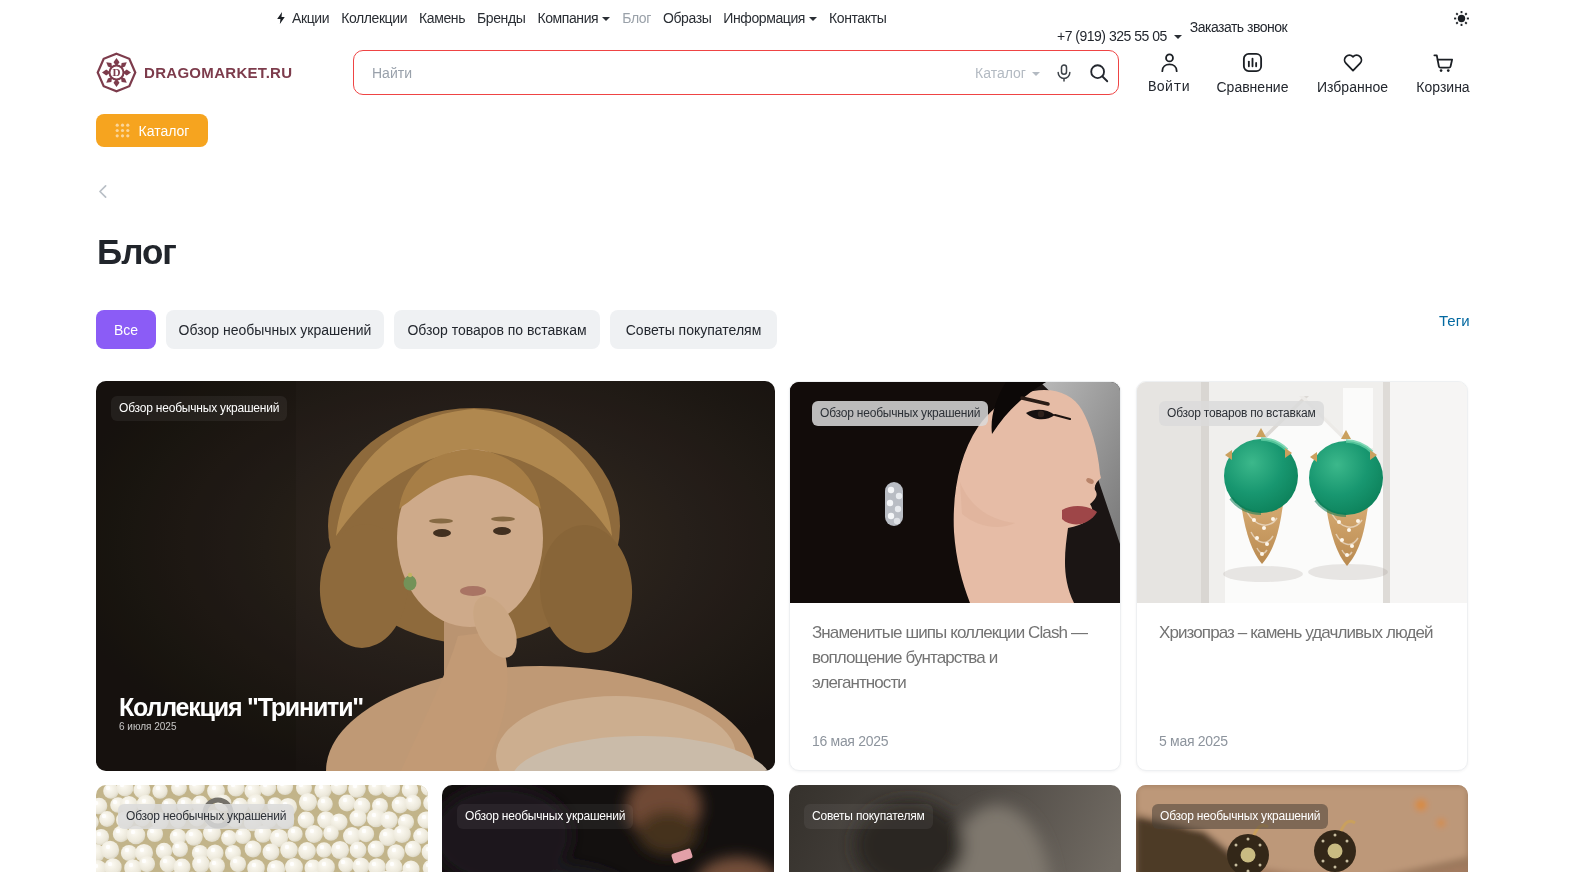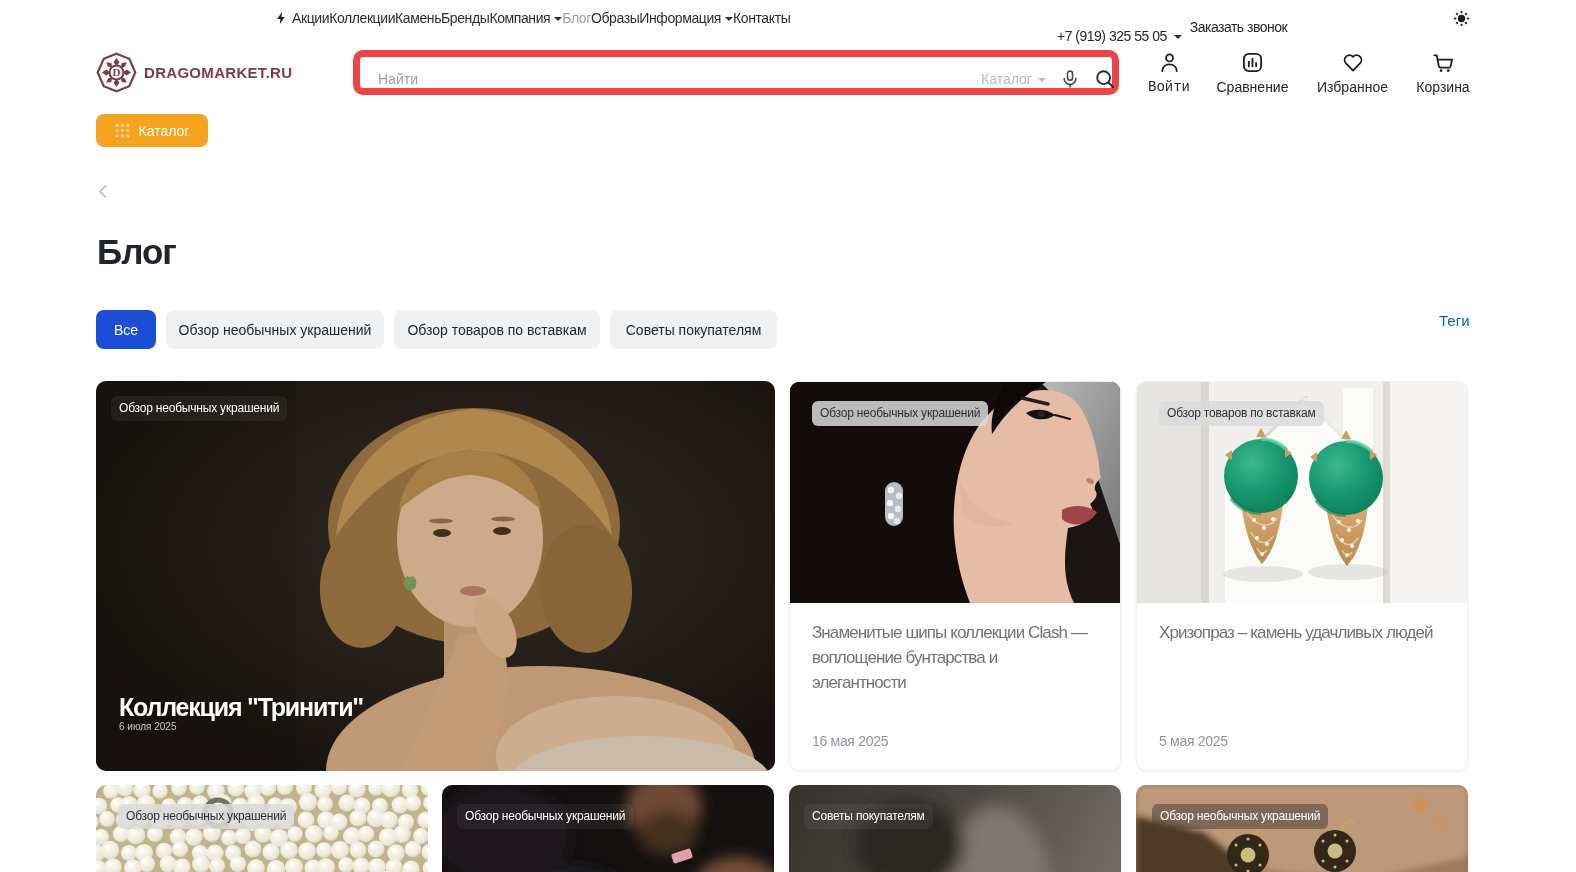--- a/index.html
+++ b/index.html
@@ -1,50 +1,50 @@
 <!DOCTYPE html>
 <html lang="ru"><head>
 <meta charset="utf-8">
 <title>Блог</title>
 <style>
 * { margin:0; padding:0; box-sizing:border-box; }
 html,body { width:1576px; height:872px; overflow:hidden; background:#ffffff;
   font-family:"Liberation Sans", sans-serif; color:#23272e; position:relative; }
 .abs { position:absolute; }
 
-.topnav { position:absolute; left:275px; top:10px; display:flex; gap:0; align-items:center;
+.topnav { position:absolute; left:275px; top:10px; display:flex; gap:12px; align-items:center;
   font-size:14px; letter-spacing:-0.4px; color:#24282e; white-space:nowrap; }
 .topnav a { color:#2a2e34; text-decoration:none; display:flex; align-items:center; gap:4px; }
 .topnav a.cur { color:#9aa1a9; }
 .caret { width:0; height:0; border-left:4px solid transparent; border-right:4px solid transparent;
   border-top:4px solid #2a2e34; display:inline-block; margin-top:2px; }
 .phonebar { position:absolute; left:1057px; top:10px; display:flex; gap:8px; align-items:center;
   font-size:14px; letter-spacing:-0.5px; color:#23272e; white-space:nowrap; }
 
 .logo-text { position:absolute; left:144px; top:64px; font-size:15px; font-weight:bold;
   color:#7d3c4c; letter-spacing:0.3px; }
 .search { position:absolute; left:353px; top:50px; width:766px; height:45px;
-  border:7px solid #ef4444; border-radius:10px; background:#fff; }
+  border:1px solid #ef4444; border-radius:10px; background:#fff; }
 .search .ph { position:absolute; left:18px; top:14px; font-size:14px; color:#99a1ab; }
 .search .cat { position:absolute; left:621px; top:14px; font-size:14px; color:#b3bac2;
   display:flex; align-items:center; gap:6px; }
 .search .cat .caret { border-top-color:#b3bac2; }
 .hicon { position:absolute; top:51px; text-align:center; }
 .hicon .lbl { font-size:14px; color:#23272e; margin-top:5px; }
 
 .catbtn { position:absolute; left:96px; top:114px; width:112px; height:33px; background:#f6a41f;
   border-radius:8px; display:flex; align-items:center; justify-content:center; gap:9px;
   color:#fff; font-size:14px; }
 
 .backch { position:absolute; left:95px; top:183px; }
 h1.blog { position:absolute; left:97px; top:232px; font-size:35px; font-weight:bold; letter-spacing:-1px; color:#21252b; }
 
 .pill { position:absolute; top:310px; height:39px; border-radius:8px; background:#eff1f3;
   display:flex; align-items:center; justify-content:center; font-size:14px; color:#23272e; }
-.pill.on { background:#1d4ed8; color:#fff; }
+.pill.on { background:#8b5cf6; color:#fff; }
 .tegi { position:absolute; left:1439px; top:312px; font-size:15px; color:#0369a1; }
 
 .card { position:absolute; border-radius:10px; overflow:hidden; background:#fff; }
 .card.framed { border:1px solid #eef0f2; box-shadow:0 1px 3px rgba(20,25,30,0.05); }
 .tag { position:absolute; left:22px; top:19px; font-size:12px; letter-spacing:-0.2px; padding:5px 8px 6px;
   border-radius:6px; white-space:nowrap; }
 .tag.lt { background:rgba(219,219,219,0.85); color:#2c3036; }
 .tag.wt { background:rgba(255,255,255,0.06); color:#fff; }
 .tag.shade { background:rgba(75,66,56,0.55); color:#fff; }
 .card .title { position:absolute; left:22px; top:238px; width:282px; font-size:17px; letter-spacing:-0.9px;

